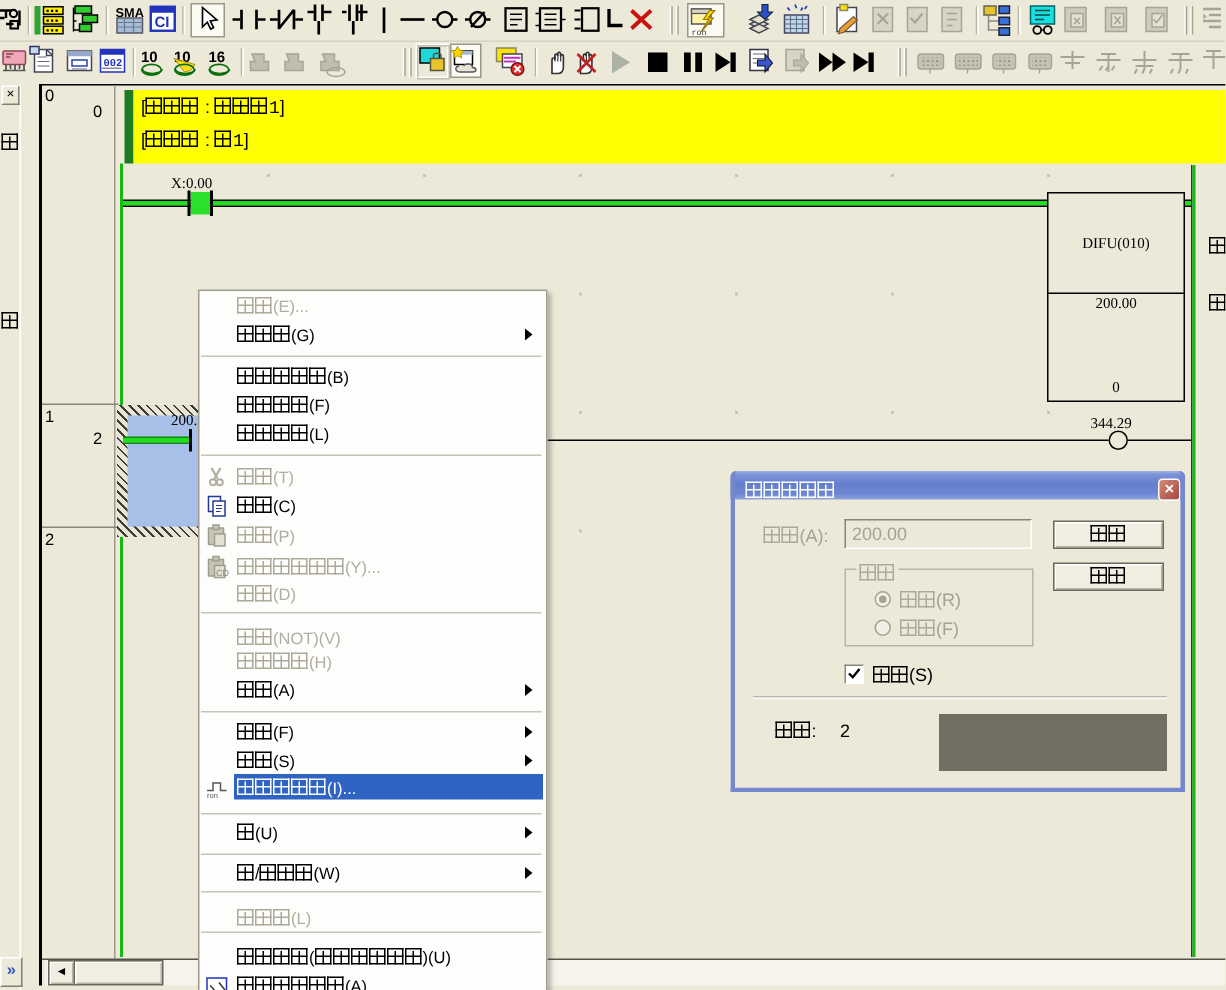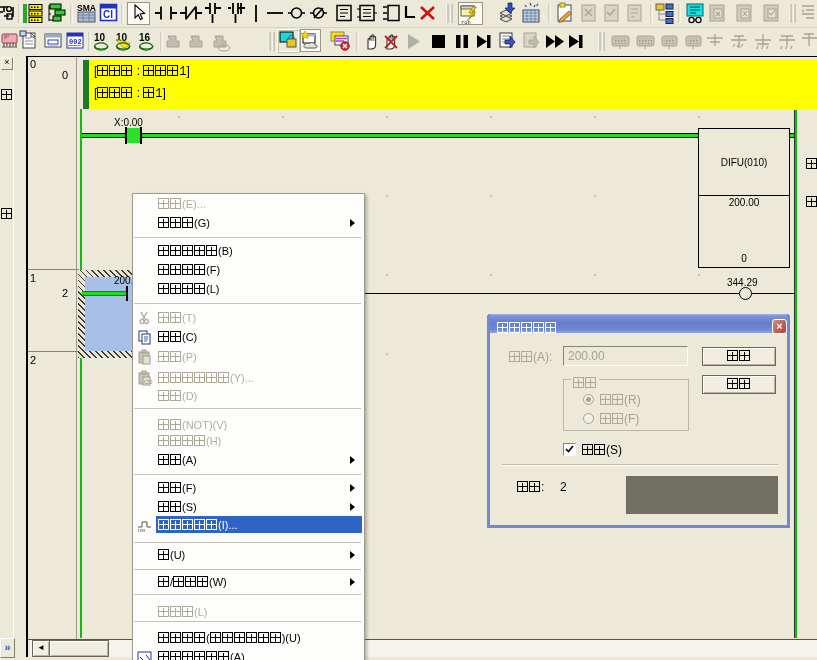--- a/index.html
+++ b/index.html
@@ -11,21 +11,21 @@
  background:
  linear-gradient(currentColor,currentColor) 0 0/11px 1px no-repeat,
  linear-gradient(currentColor,currentColor) 0 5px/11px 1px no-repeat,
  linear-gradient(currentColor,currentColor) 0 10px/11px 1px no-repeat,
  linear-gradient(currentColor,currentColor) 0 0/1px 11px no-repeat,
  linear-gradient(currentColor,currentColor) 10px 0/1px 11px no-repeat,
  linear-gradient(currentColor,currentColor) 5px 2px/1px 9px no-repeat;}
 .c{color:#000;}
 .g{color:#ADA999;}
 .w{color:#fff;}
-.mono{font-family:Liberation Sans, sans-serif;}
+.mono{font-family:Liberation Serif, serif;}
 
 #menu{left:132px;top:193px;width:231px;height:470px;background:#FDFDFB;
  border:1px solid #9D9A8D;box-shadow:2px 2px 3px rgba(60,60,50,.35);z-index:10;}
 .mi{position:absolute;left:0px;width:229px;height:18px;font-size:11px;color:#000;}
 .mi .txt{position:absolute;left:25px;top:3px;white-space:nowrap;}
 .mi .arr{position:absolute;right:7px;top:5px;width:0px;height:0px;
  border-top:4px solid transparent;border-bottom:4px solid transparent;border-left:5px solid #000;}
 .mi.dis{color:#B1ADA1;}
 .msep{position:absolute;left:1px;width:227px;height:1px;background:#C6C3B8;}
 .mico{position:absolute;left:4px;top:1px;width:16px;height:16px;}

